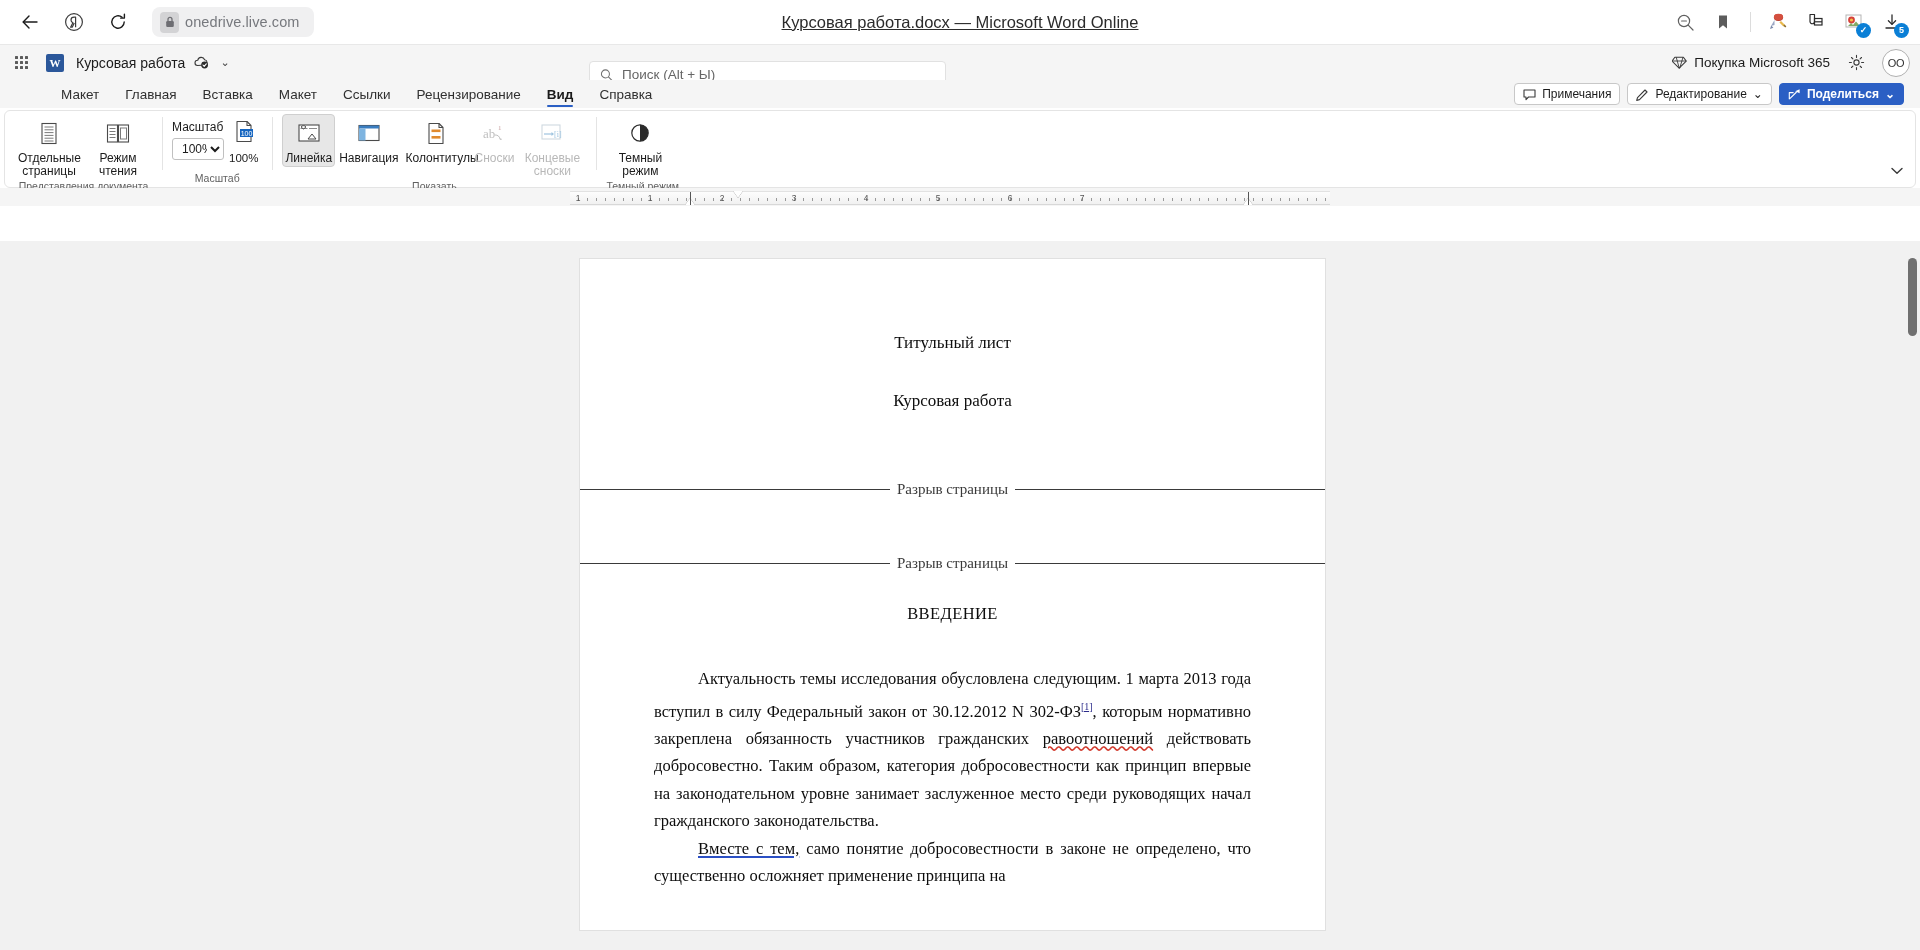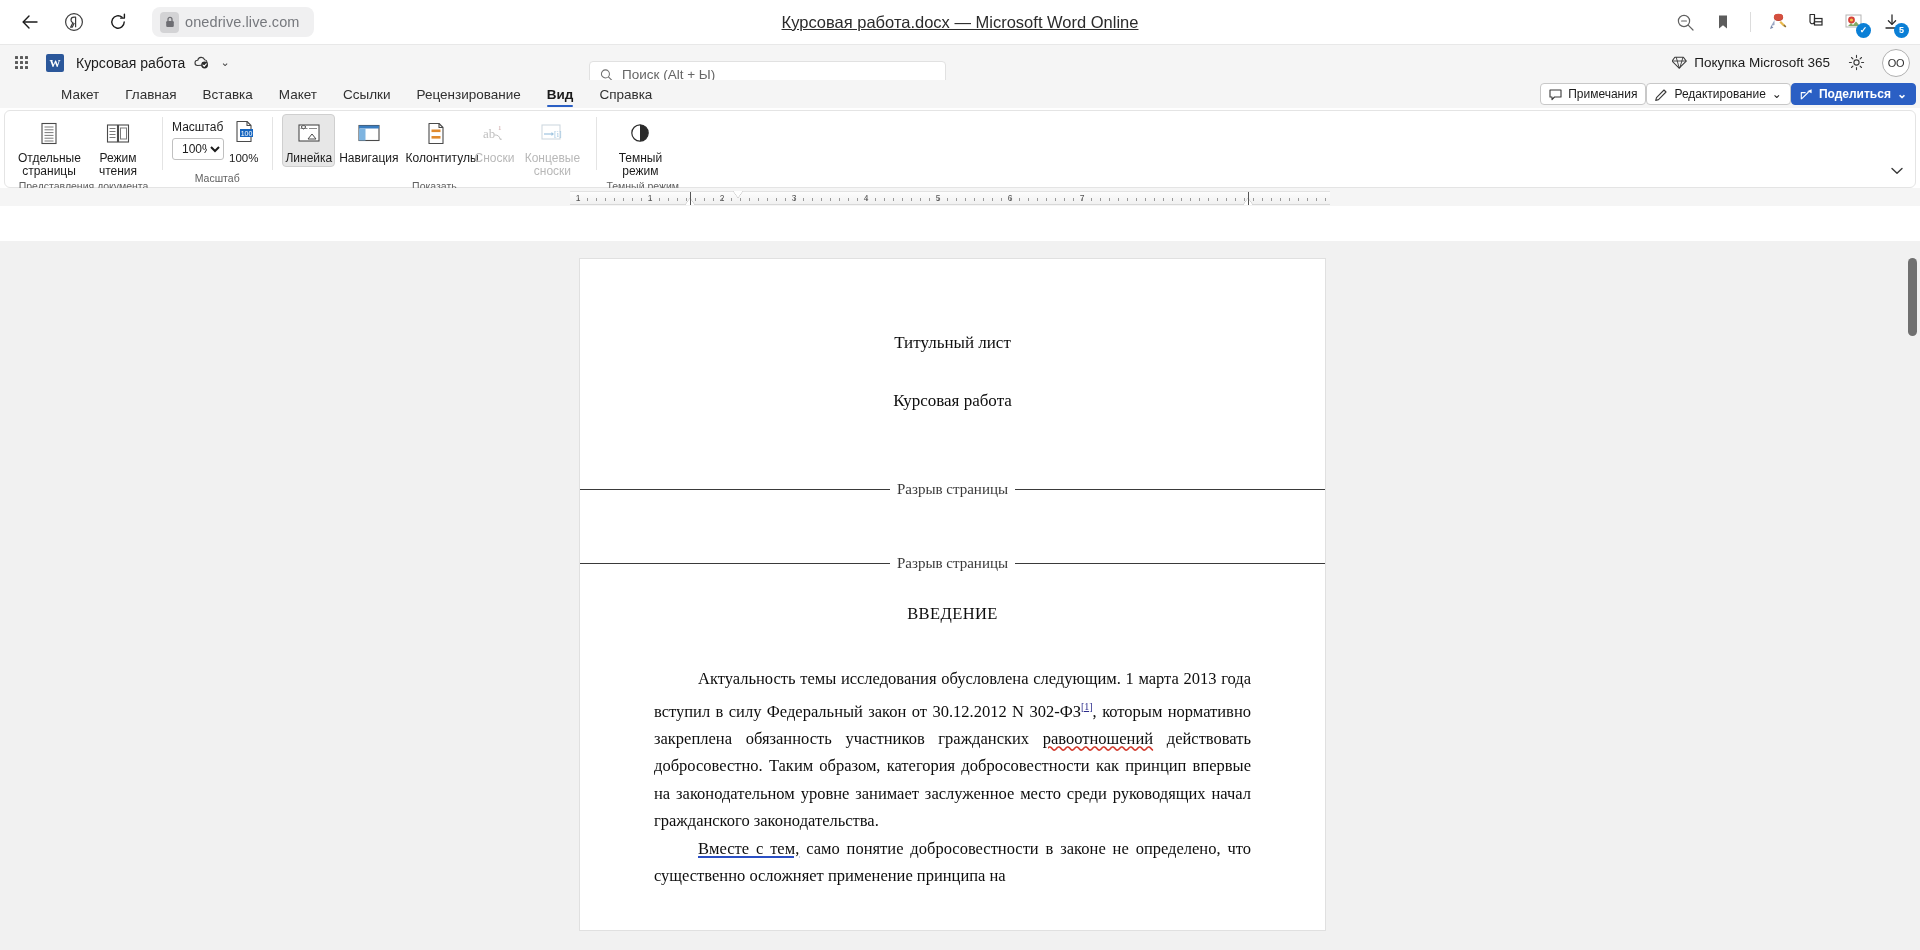--- a/index.html
+++ b/index.html
@@ -154,21 +154,21 @@
   }
   .rtab.active { color: #1b1b1b; font-weight: 600; }
   .rtab.active::after {
     content: ''; position: absolute;
     left: 13px; right: 13px; bottom: 1px; height: 2px;
     background: #2b5fc4; border-radius: 1px;
   }
 
   .tabs-right {
     margin-left: auto; display: flex; align-items: center;
-    padding-right: 4px;
+    gap: 7px; padding-right: 16px;
   }
   .pill {
     height: 22px; border: 1px solid #c8c8c8; border-radius: 4px;
     background: #fff; display: flex; align-items: center;
     gap: 6px; padding: 0 8px; font-size: 12px; color: #1b1b1b;
     cursor: pointer; white-space: nowrap;
   }
   .pill.primary {
     background: #2b5fc4; border-color: #2b5fc4; color: #fff;
     font-weight: 600;

